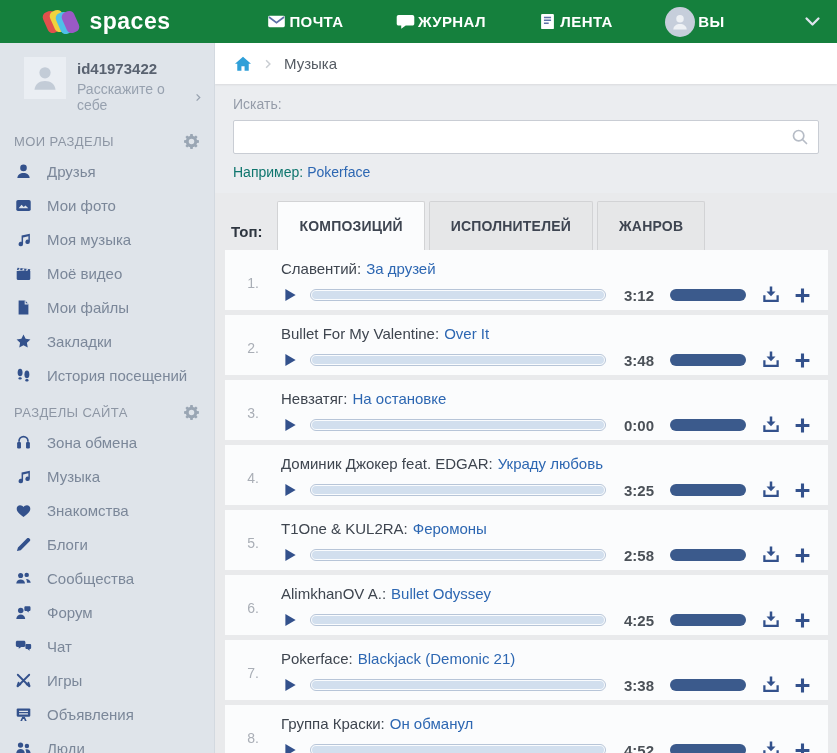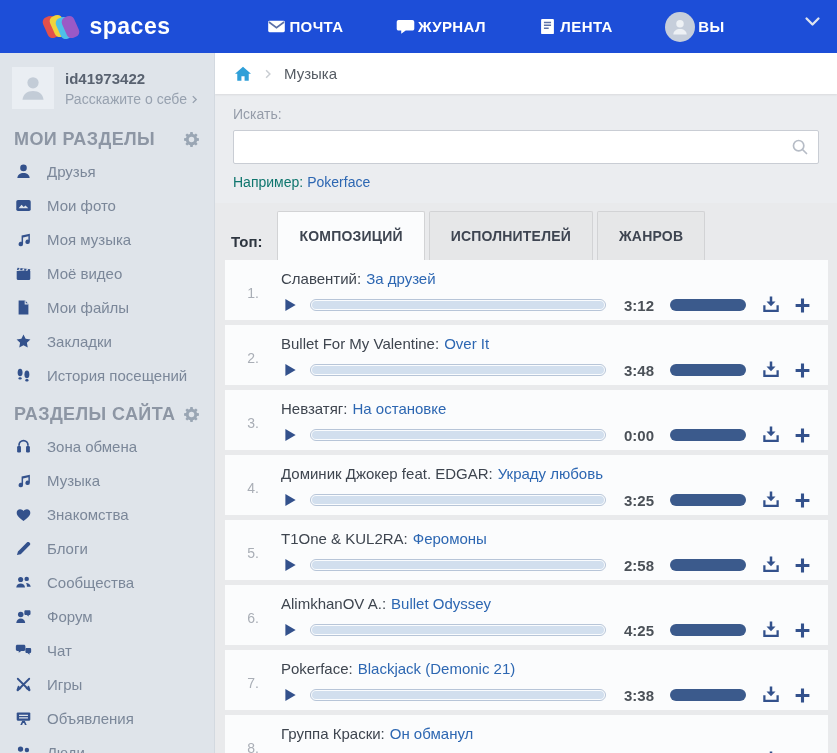--- a/index.html
+++ b/index.html
@@ -1,48 +1,48 @@
 <!DOCTYPE html>
 <html><head>
 <meta charset="utf-8">
 <style>
   * { margin:0; padding:0; box-sizing:border-box; }
   html,body { width:837px; height:753px; overflow:hidden;
     font-family:"Liberation Sans", sans-serif; background:#e9eaec; }
 
   
-  .header { height:53px; background:#1d4ed8; display:flex; align-items:center; color:#fff; position:relative; }
+  .header { height:43px; background:#15803d; display:flex; align-items:center; color:#fff; position:relative; }
   .brand { width:215px; display:flex; align-items:center; justify-content:center; gap:9px; cursor:pointer; }
   .logo { position:relative; width:36px; height:26px; display:inline-block; }
   .logo span { position:absolute; width:13px; height:22px; border-radius:5px; transform:rotate(-24deg); }
   .logo .c1{ left:1px; top:2px; background:#e2504c; z-index:1; }
   .logo .c2{ left:8px; top:1px; background:#efd33d; z-index:2; }
   .logo .c3{ left:14px; top:3px; background:#4ec0e8; z-index:3; }
   .logo .c4{ left:20px; top:2px; background:#9a59c6; z-index:4; }
   .brand-text { font-size:23px; font-weight:bold; letter-spacing:.5px; }
   .topnav { flex:1; display:flex; align-items:center; justify-content:space-evenly; padding-right:60px; }
   .nav-item { display:flex; align-items:center; gap:3px; font-size:15px; font-weight:bold; letter-spacing:.4px; cursor:pointer; }
   .nav-item svg { width:19px; height:19px; fill:#fff; }
   .avatar-circle { width:30px; height:30px; border-radius:50%; background:#c6cedb; display:flex; align-items:center; justify-content:center; }
   .avatar-circle svg { width:20px; height:20px; fill:#eef1f5; }
   .hdr-chevron { position:absolute; right:16px; top:13px; width:17px; height:17px; cursor:pointer; }
 
   
   .layout { display:flex; height:710px; }
 
   
   .sidebar { width:215px; background:#dfe4ea; border-right:1px solid #d3d9e0; overflow:hidden; }
-  .user-card { display:flex; gap:11px; padding:14px 12px 8px 12px; cursor:pointer; }
+  .user-card { display:flex; gap:11px; padding:14px 12px 8px 24px; cursor:pointer; }
   .user-avatar { width:42px; height:42px; background:#eaeef3; display:flex; align-items:center; justify-content:center; flex:none; }
   .user-avatar svg { width:30px; height:30px; fill:#c3ccd7; }
   .user-id { font-size:15px; font-weight:bold; color:#596270; margin-top:3px; }
   .user-about { font-size:14px; color:#97a1af; margin-top:4px; display:flex; align-items:center; gap:3px; }
   .user-about svg { width:9px; height:9px; stroke:#97a1af; }
   .section-header { display:flex; align-items:center; justify-content:space-between; margin:12px 14px 4px 14px; }
-  .section-title { font-size:18px; font-weight:bold; color:#8d96a4; letter-spacing:.4px; }
+  .section-title { font-size:13px; font-weight:normal; color:#8d96a4; letter-spacing:.4px; }
   .gear { width:17px; height:17px; fill:#9aa6b4; cursor:pointer; }
   .menu { list-style:none; }
   .menu li { display:flex; align-items:center; gap:15px; padding:8px 14px; font-size:15px; color:#7b8799; cursor:pointer; }
   .menu li .icn { width:18px; height:18px; color:#33518c; flex:none; display:flex; align-items:center; justify-content:center; }
   .menu li .icn svg { width:17px; height:17px; fill:currentColor; }
 
   
   .main { flex:1; display:flex; flex-direction:column; overflow:hidden; }
   .breadcrumb-bar { height:41px; background:#fff; box-shadow:0 1px 2px rgba(0,0,0,.08); display:flex; align-items:center; gap:11px; padding-left:19px; position:relative; z-index:2; flex:none; }
   .home-icon { width:18px; height:18px; fill:#2f9fd8; cursor:pointer; }

